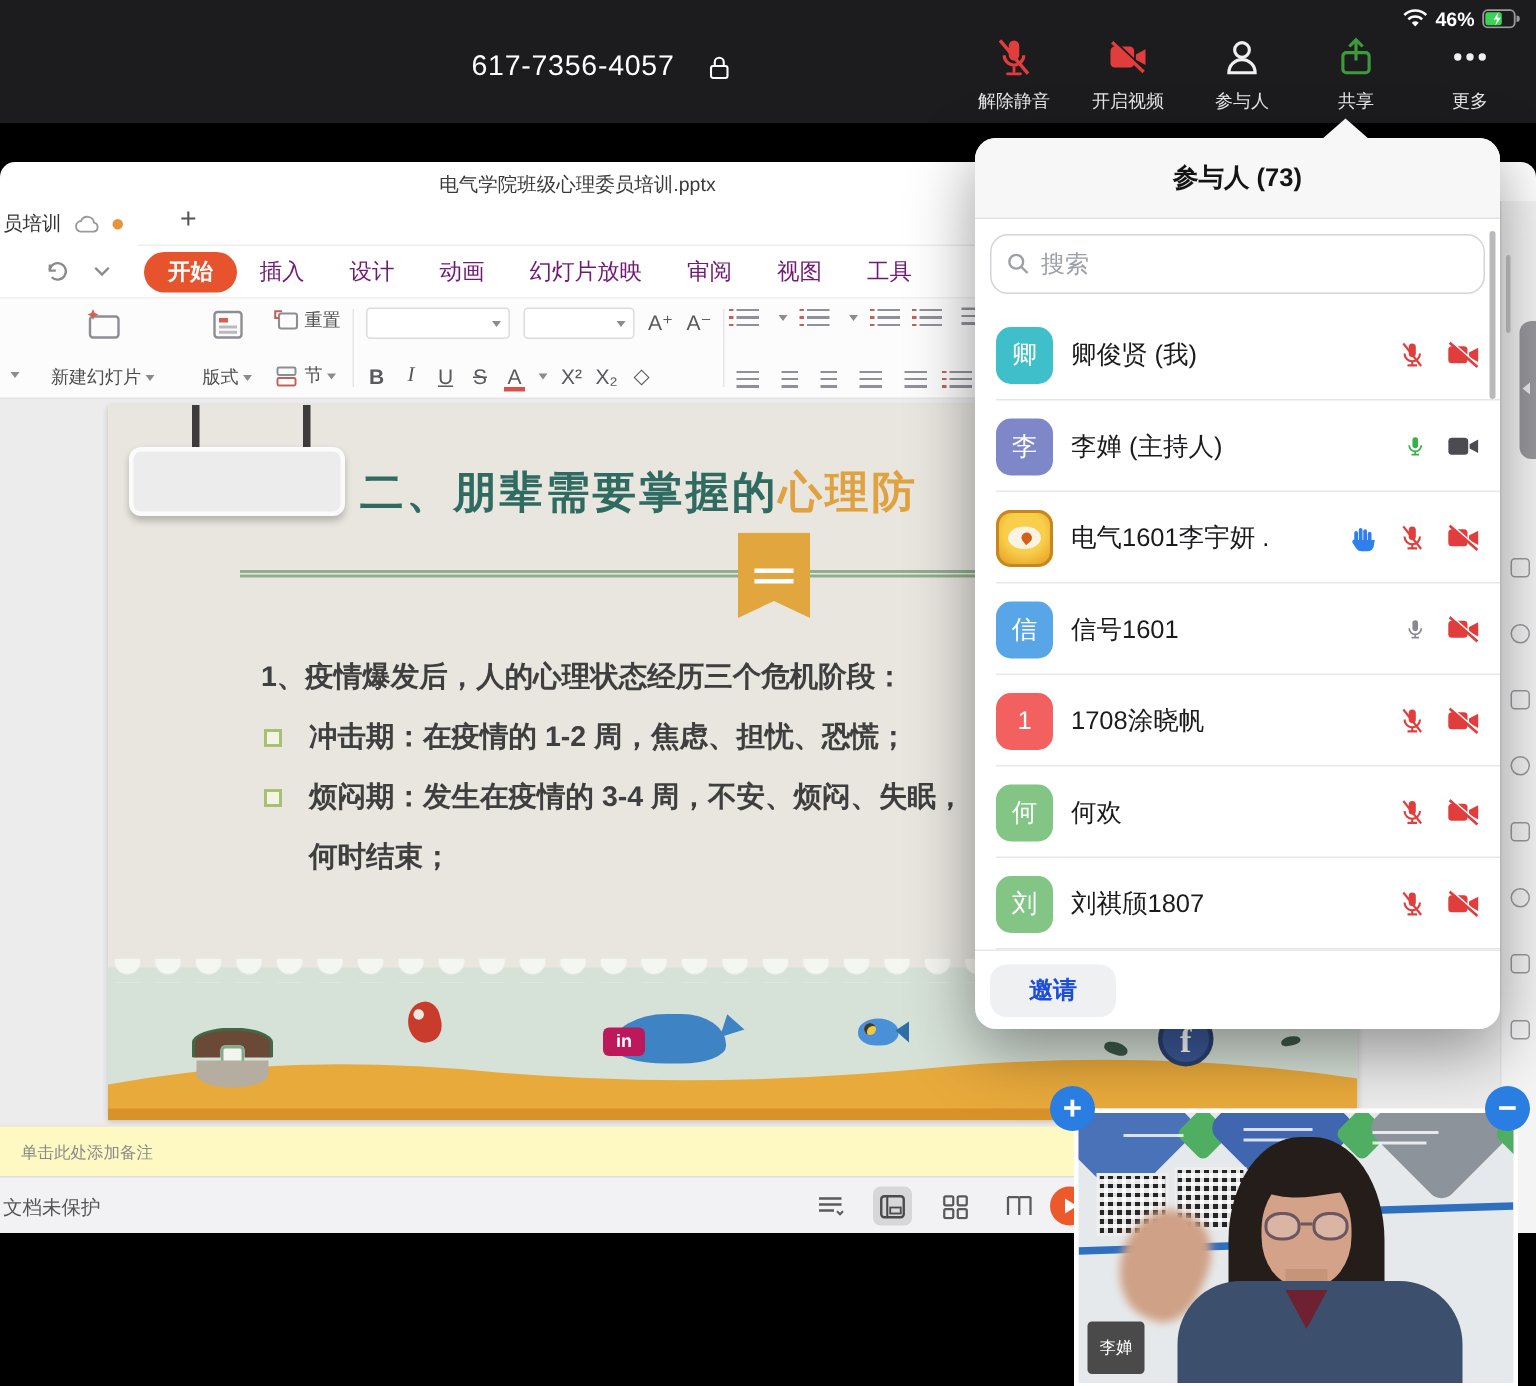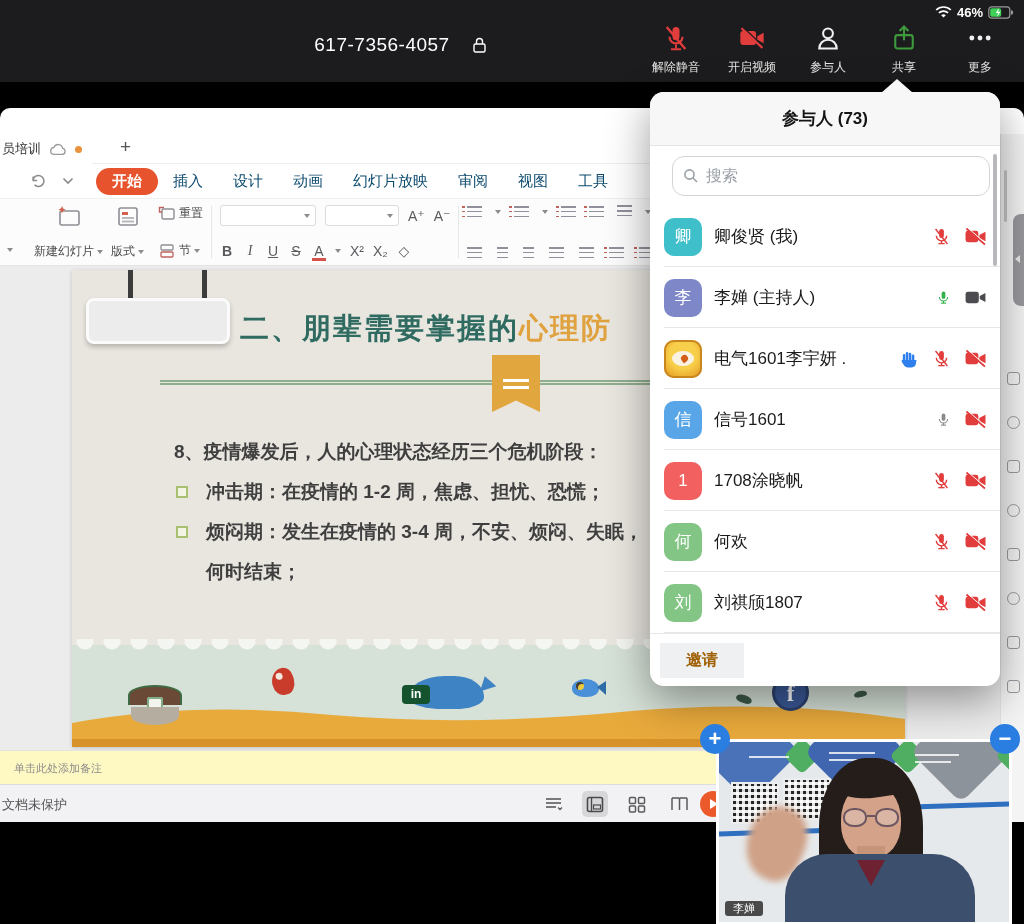--- a/index.html
+++ b/index.html
@@ -20,21 +20,21 @@
   .titlebar { position:absolute; left:0; top:0; width:770px; height:26px; text-align:center; font-size:13px; color:#3a3a3a; line-height:30px; }
   .tabrow { position:absolute; left:0; top:26px; width:1000px; height:30px; border-bottom:1px solid #ededed; }
   .doctab { position:absolute; left:0; top:0; height:30px; display:flex; align-items:center; gap:8px; padding:0 10px 0 2px; background:#fff; }
   .doctab .t { font-size:13px; color:#333; }
   .dot { width:7px; height:7px; border-radius:50%; background:#e8923c; }
   .newtab { position:absolute; left:112px; top:2px; font-size:19px; color:#555; padding:0 8px; }
   .ribbonrow { position:absolute; left:0; top:56px; width:1000px; height:34px; display:flex; align-items:center; }
   .redo { margin-left:30px; color:#8a8a8a; }
   .chev { margin-left:16px; }
   .rtabs { display:flex; align-items:center; margin-left:22px; gap:0; }
-  .rtab { font-size:15px; color:#0c4a6e; padding:4px 15px; white-space:nowrap; cursor:pointer; }
+  .rtab { font-size:15px; color:#701a75; padding:4px 15px; white-space:nowrap; cursor:pointer; }
   .rtab.active { background:#e6532d; color:#fff; border-radius:15px; font-weight:700; padding:4px 16px; }
   .toolbar { position:absolute; left:0; top:90px; width:1000px; height:68px; background:#fcfcfc; border-top:1px solid #f0f0f0; border-bottom:1px solid #e4e4e4; display:flex; align-items:stretch; padding:5px 0 5px 0; }
   .tsep { width:1px; background:#e6e6e6; margin:2px 8px; }
   .tgroup { display:flex; flex-direction:column; align-items:center; justify-content:space-between; }
   .tlab { font-size:12px; color:#4c4c4c; white-space:nowrap; display:flex; align-items:center; gap:3px; }
   .caret { width:0; height:0; border-left:3.5px solid transparent; border-right:3.5px solid transparent; border-top:4px solid #8b8b90; display:inline-block; }
   .stub { width:20px; display:flex; align-items:flex-end; justify-content:center; padding-bottom:8px; }
   .fgroup { display:flex; flex-direction:column; justify-content:space-between; padding:1px 0; }
   .frow { display:flex; align-items:center; gap:9px; }
   .fsel { width:96px; height:21px; border:1px solid #dcdcdc; border-radius:3px; background:#fff; display:flex; align-items:center; justify-content:flex-end; padding-right:5px; }
@@ -65,21 +65,21 @@
   .crests { position:absolute; left:0; top:4px; width:100%; height:16px; background-image:radial-gradient(circle at 13px 2px, #f4f6f1 0 8px, rgba(0,0,0,0) 9px); background-size:27px 16px; background-repeat:repeat-x; }
   .sand { position:absolute; left:0; bottom:0; width:100%; height:54px; }
   .clam { position:absolute; left:56px; bottom:20px; width:54px; height:42px; }
   .clam .top { position:absolute; left:0; top:0; width:54px; height:20px; background:#6a4a36; border:2px solid #3f6b44; border-bottom:none; border-radius:50% 50% 0 0; }
   .clam .pearl { position:absolute; left:19px; top:12px; width:16px; height:14px; background:#f4f4ee; border-radius:3px; box-shadow:inset 0 0 0 2px #7fae86; }
   .clam .bot { position:absolute; left:3px; top:22px; width:48px; height:18px; background:#b5ada0; border-radius:0 0 50% 50%; }
   .crab { position:absolute; left:200px; bottom:52px; width:22px; height:27px; background:#c93b2a; border-radius:60% 45% 50% 50%; transform:rotate(-14deg); }
   .crab::after { content:""; position:absolute; left:5px; top:4px; width:7px; height:7px; background:#f3e7e0; border-radius:50%; }
   .whale { position:absolute; left:336px; bottom:38px; width:76px; height:33px; background:#3e83c4; border-radius:55% 45% 45% 55% / 75% 70% 40% 40%; }
   .whale::after { content:""; position:absolute; right:-12px; top:2px; width:0; height:0; border-left:14px solid #3e83c4; border-top:6px solid transparent; border-bottom:10px solid transparent; transform:rotate(18deg); }
-  .whale .inbadge { position:absolute; left:-6px; top:9px; width:28px; height:19px; background:#14532d; border-radius:4px; color:#fff; font-weight:700; font-size:12px; text-align:center; line-height:19px; }
+  .whale .inbadge { position:absolute; left:-6px; top:9px; width:28px; height:19px; background:#be185d; border-radius:4px; color:#fff; font-weight:700; font-size:12px; text-align:center; line-height:19px; }
   .bfish { position:absolute; left:500px; bottom:50px; width:27px; height:18px; background:#4a90d9; border-radius:50% 50% 45% 45%; }
   .bfish::before { content:""; position:absolute; left:4px; top:3px; width:8px; height:8px; background:#f0c93c; border-radius:50%; box-shadow:inset 2px 2px 0 #3a3a3a; }
   .bfish::after { content:""; position:absolute; right:-7px; top:2px; width:0; height:0; border-right:9px solid #2f6da8; border-top:6px solid transparent; border-bottom:8px solid transparent; }
   .fbball { position:absolute; left:700px; bottom:36px; width:37px; height:37px; background:#3b5998; border:3px solid #2c4170; border-radius:50%; color:#fff; font-family:"Liberation Serif",serif; font-weight:700; font-size:23px; text-align:center; line-height:34px; }
   .sfish { position:absolute; background:#3c5a48; border-radius:50% 50% 40% 40%; }
 
   .notes { position:absolute; left:0; top:642px; width:1000px; height:34px; background:#fef9c3; border-top:1px solid #e4e4e4; font-size:11px; color:#8a8a8a; padding:10px 0 0 14px; }
   .statusbar { position:absolute; left:0; top:676px; width:1000px; height:38px; background:#f2f2f4; border-top:1px solid #ddd; }
   .stext { position:absolute; left:2px; top:11px; font-size:13px; color:#555; }
   .sicons { position:absolute; left:540px; top:0; height:38px; display:flex; align-items:center; gap:16px; }
@@ -94,33 +94,33 @@
   .scrollline { position:absolute; right:17px; top:36px; width:3px; height:52px; background:#c6c6c8; border-radius:2px; }
   .sb-col { position:absolute; right:4px; top:238px; display:flex; flex-direction:column; gap:31px; align-items:center; }
   .sb-ico { width:13px; height:13px; border:1.6px solid #9a9aa0; border-radius:3px; }
   .sb-ico.rnd { border-radius:50%; }
 
   
   .pcaret { position:absolute; left:881px; top:79px; width:0; height:0; border-left:16px solid transparent; border-right:16px solid transparent; border-bottom:14px solid #f7f7f8; z-index:41; }
   .panel { position:absolute; left:650px; top:92px; width:350px; height:594px; background:#fff; border-radius:14px; box-shadow:0 14px 44px rgba(0,0,0,.4); z-index:40; overflow:hidden; }
   .phead { height:54px; background:#f7f7f8; border-bottom:1px solid #e3e3e5; text-align:center; font-size:17px; font-weight:700; color:#141414; line-height:54px; }
   .psearchwrap { height:60px; padding:10px; }
-  .psearch { height:40px; border:1.5px solid #d4d4d8; border-radius:12px; background:#fff; display:flex; align-items:center; padding-left:10px; gap:7px;margin-left:12px; }
+  .psearch { height:40px; border:1.5px solid #d4d4d8; border-radius:12px; background:#fff; display:flex; align-items:center; padding-left:10px; gap:7px; }
   .psearch .ph { font-size:16px; color:#9aa0a6; }
   .scrollind { position:absolute; right:3px; top:62px; width:4px; height:112px; background:#b9b9bd; border-radius:2px; }
   .prow { position:relative; height:61px; display:flex; align-items:center; padding-left:14px; }
   .prow .sepline { position:absolute; left:14px; right:0; bottom:0; height:1px; background:#e7e7e9; }
   .avatar { width:38px; height:38px; border-radius:10px; color:#fff; font-size:17px; display:flex; align-items:center; justify-content:center; flex:none; }
   .avatar.cartoon { position:relative; box-shadow:inset 0 0 0 2px #c8861f; }
   .avatar.cartoon::before { content:""; position:absolute; left:8px; top:11px; width:22px; height:15px; background:#faf3e4; border-radius:50%; }
   .avatar.cartoon::after { content:""; position:absolute; left:17px; top:15px; width:7px; height:7px; background:#d2601a; border-radius:50% 50% 50% 0; transform:rotate(-40deg); }
   .pname { margin-left:12px; font-size:17px; color:#1b1b1d; white-space:nowrap; }
   .picons { margin-left:auto; margin-right:13px; display:flex; align-items:center; gap:13px; }
   .pfoot { position:relative; height:53px; border-top:1px solid #e7e7e9; }
-  .invite { position:absolute; left:10px; top:9px; width:84px; height:35px; background:#eef0f2; border-radius:0; color:#a16207; font-size:16px; font-weight:700; display:flex; align-items:center; justify-content:center; }
+  .invite { position:absolute; left:10px; top:9px; width:84px; height:35px; background:#eef0f2; border-radius:11px; color:#1d4ed8; font-size:16px; font-weight:700; display:flex; align-items:center; justify-content:center; }
 
   
   .video { position:absolute; left:716px; top:739px; width:290px; height:180px; border:3px solid #fff; background:#e6e9eb; z-index:50; box-sizing:content-box; overflow:hidden; }
   .hexrow { position:absolute; left:-6px; top:-26px; width:320px; height:80px; display:flex; gap:4px; }
   .hex { width:72px; height:72px; transform:rotate(45deg); border-radius:10px; flex:none; }
   .hex.small { width:26px; height:26px; align-self:center; border-radius:5px; }
   .hexline { position:absolute; background:rgba(255,255,255,.8); height:2px; }
   .bline { position:absolute; left:0; top:0; width:100%; height:100%; }
   .qr { position:absolute; width:48px; height:42px; background:
         repeating-linear-gradient(0deg,rgba(20,20,20,.85) 0 3px,rgba(255,255,255,.9) 3px 6px),
@@ -128,21 +128,21 @@
         background-blend-mode:screen; border:2px solid #eee; }
   .hairback { position:absolute; left:100px; top:16px; width:104px; height:150px; background:#241d1a; border-radius:46% 46% 30% 30%; }
   .face { position:absolute; left:122px; top:40px; width:60px; height:76px; background:#d3a289; border-radius:50% 50% 44% 44%; }
   .fringe { position:absolute; left:118px; top:28px; width:68px; height:28px; background:#241d1a; border-radius:50% 50% 20% 60%; transform:rotate(-8deg); }
   .glass { position:absolute; top:66px; width:24px; height:19px; border:2px solid #6a5560; border-radius:45%; background:rgba(250,250,255,.22); }
   .gbridge { position:absolute; left:148px; top:73px; width:8px; height:2px; background:#6a5560; }
   .bodyjkt { position:absolute; left:66px; top:112px; width:190px; height:80px; background:#3c4f6d; border-radius:42px 42px 0 0; }
   .shirt { position:absolute; left:138px; top:118px; width:28px; height:26px; background:#6e2231; clip-path:polygon(0 0,100% 0,50% 100%); }
   .neck { position:absolute; left:138px; top:104px; width:28px; height:16px; background:#c59479; }
   .armblur { position:absolute; left:28px; top:64px; width:58px; height:74px; background:#cfa186; border-radius:50% 50% 40% 60%; transform:rotate(24deg); filter:blur(3px); }
-  .namechip { position:absolute; left:6px; bottom:6px; background:rgba(30,30,30,.78); color:#fff; font-size:11px; padding:0 8px; border-radius:3px; }
+  .namechip { position:absolute; left:6px; bottom:6px; background:rgba(30,30,30,.78); color:#fff; font-size:11px; padding:10px 8px; border-radius:3px; }
   .vbtn { position:absolute; width:30px; height:30px; border-radius:50%; background:#2a7de1; color:#fff; font-size:22px; font-weight:700; display:flex; align-items:center; justify-content:center; z-index:60; line-height:1; }
 </style>
 </head>
 <body>
 
 <div class="screen">
 
   <div class="topbar">
     <div class="statuscluster">
       <svg width="17" height="13" viewBox="0 0 17 13">
@@ -211,20 +211,21 @@
               <circle cx="12" cy="12" r="2.1"></circle>
               <circle cx="19" cy="12" r="2.1"></circle>
             </g>
           </svg>
         <span class="lab">更多</span>
       </div>
     </div>
   </div>
 
   <div class="wps">
+    <div class="titlebar">电气学院班级心理委员培训.pptx</div>
 
     <div class="tabrow">
       <div class="doctab">
         <span class="t">员培训</span>
         <svg width="18" height="13" viewBox="0 0 20 14">
             <path d="M5 12.5 a4 4 0 0 1 .6-7.9 a5 5 0 0 1 9.6 1.2 a3.4 3.4 0 0 1-.4 6.7 z" stroke="#9a9a9a" fill="none" stroke-width="1.4"></path>
           </svg>
         <span class="dot"></span>
       </div>
       <div class="newtab">+</div>
@@ -257,21 +258,21 @@
       <div class="tgroup" style="margin-left:14px;">
         <svg width="30" height="28" viewBox="0 0 30 28">
             <rect x="6" y="7" width="19" height="14" rx="2" stroke="#8d8d94" fill="none" stroke-width="1.6"></rect>
             <path d="M8 2 l1.1 2.6 2.6 1.1 -2.6 1.1 -1.1 2.6 -1.1-2.6 -2.6-1.1 2.6-1.1 z" fill="#d4614f"></path>
           </svg>
         <span class="tlab">
             <span>新建幻灯片</span>
             <span class="caret"></span>
           </span>
       </div>
-      <div class="tgroup" style="margin-left:8px;">
+      <div class="tgroup" style="margin-left:32px;">
         <svg width="26" height="26" viewBox="0 0 26 26">
             <rect x="4" y="4" width="18" height="17" rx="2" stroke="#8d8d94" fill="none" stroke-width="1.6"></rect>
             <rect x="7" y="8" width="6" height="3" fill="#d4614f"></rect>
             <rect x="7" y="13" width="12" height="2" fill="#b9b9bf"></rect>
             <rect x="7" y="16.5" width="12" height="2" fill="#b9b9bf"></rect>
           </svg>
         <span class="tlab">
             <span>版式</span>
             <span class="caret"></span>
           </span>
@@ -350,21 +351,21 @@
         <div class="sign"></div>
         <div class="stitle">
           <span class="t1">二、朋辈需要掌握的</span><span class="t2">心理防</span>
         </div>
         <div class="ssep"></div>
         <div class="bookmark">
             <i style="top:24px"></i>
             <i style="top:31px"></i>
           </div>
         <div class="sbody">
-          <div class="sline">8、疫情爆发后，人的心理状态经历三个危机阶段：</div>
+          <div class="sline">1、疫情爆发后，人的心理状态经历三个危机阶段：</div>
           <div class="sline ind"><span class="sq"></span><span>冲击期：在疫情的 1-2 周，焦虑、担忧、恐慌；</span></div>
           <div class="sline ind"><span class="sq"></span><span>烦闷期：发生在疫情的 3-4 周，不安、烦闷、失眠，</span></div>
           <div class="sline ind">何时结束；</div>
         </div>
         <div class="beach">
           <div class="water"></div>
           <div class="crests"></div>
           <svg class="sand" viewBox="0 0 833 54" preserveAspectRatio="none">
             <path d="M0 30 Q120 8 260 22 Q400 34 560 18 Q700 6 833 26 L833 54 L0 54 Z" fill="#e9aa3c"></path>
             <rect x="0" y="46" width="833" height="8" fill="#d8922a"></rect>

